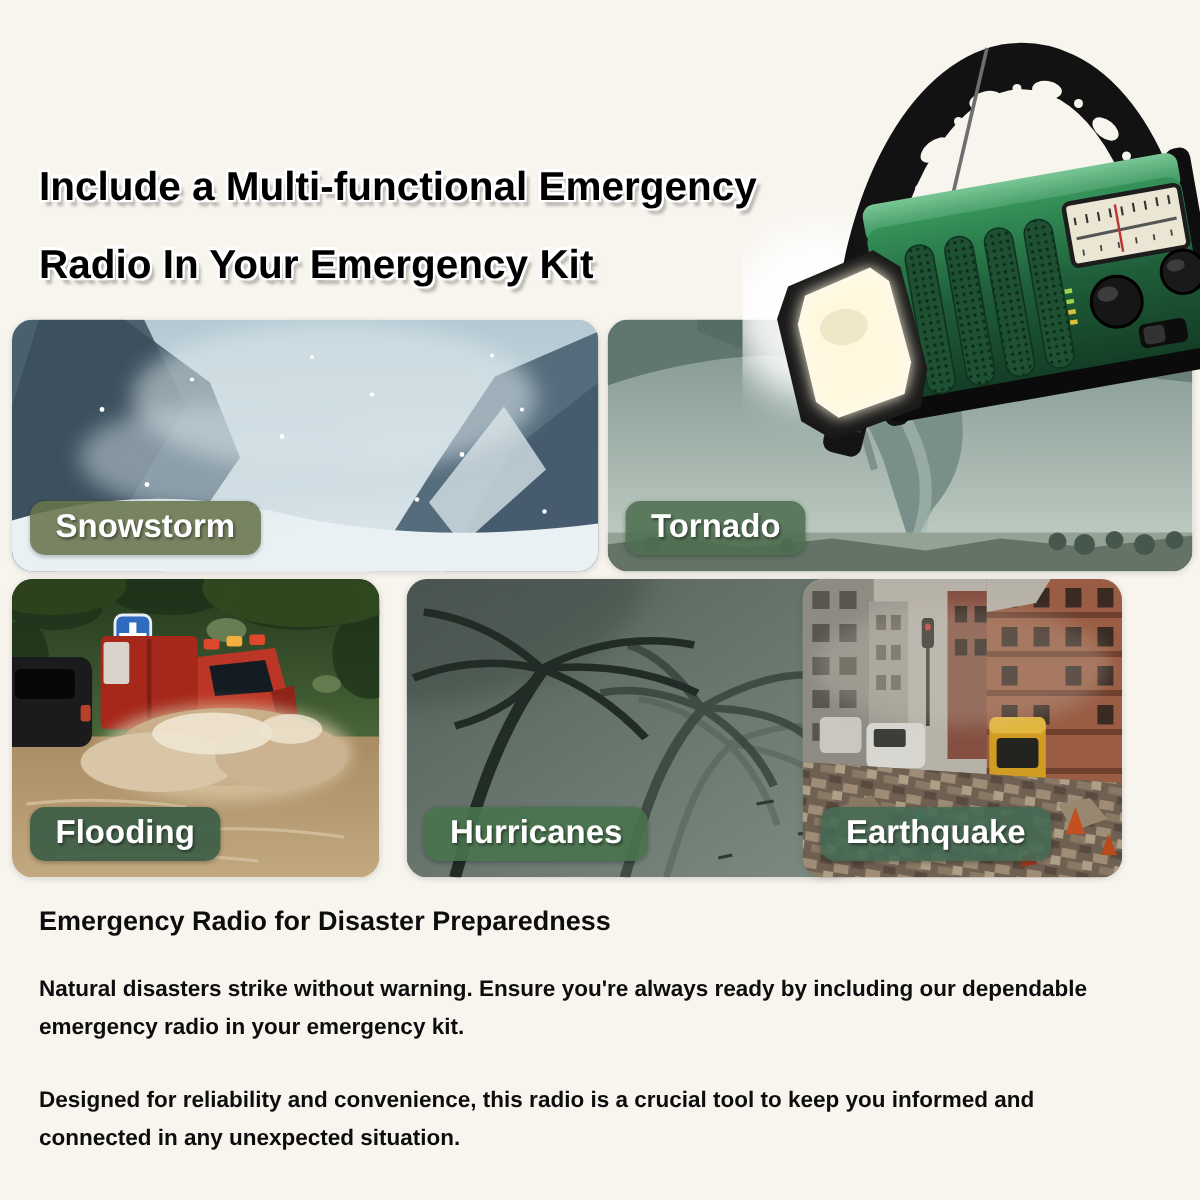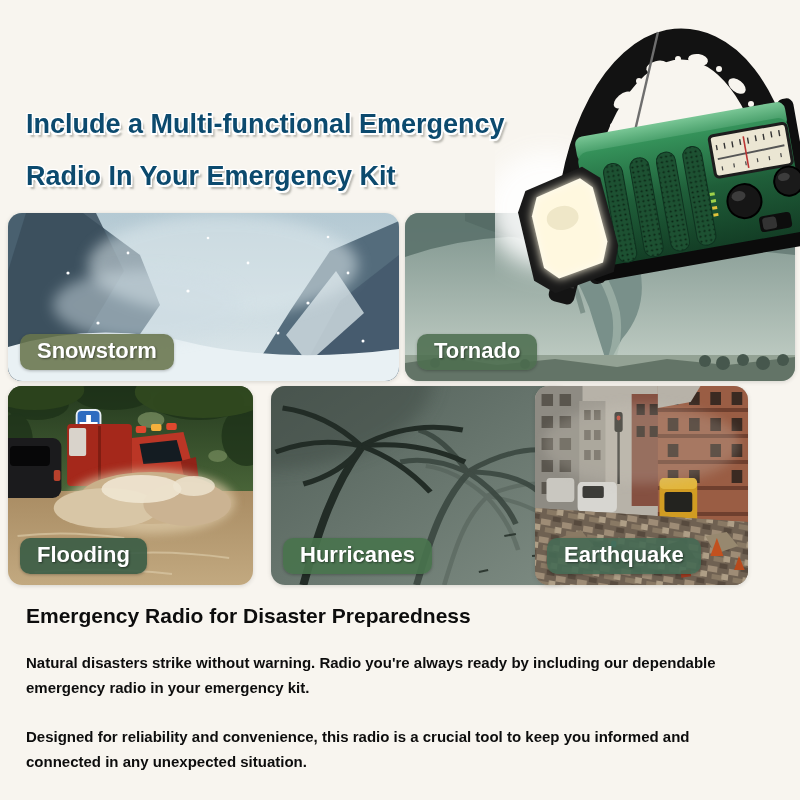--- a/index.html
+++ b/index.html
@@ -15,21 +15,21 @@
     font-size:44px; font-weight:bold; letter-spacing:.5px;
     color:#17824f;
     text-shadow:
       -2px -2px 0 #fff, 2px -2px 0 #fff, -2px 2px 0 #fff, 2px 2px 0 #fff,
       0 -2px 0 #fff, 0 2px 0 #fff, -2px 0 0 #fff, 2px 0 0 #fff,
       4px 5px 2px rgba(125,125,118,.55);
   }
   .subtitle {
     position:absolute; left:26px; top:98px; width:500px;
     font-size:27px; font-weight:bold; line-height:52px;
-    color:#0c4a6e;
+    color:#000000;
     text-shadow:
       -1.5px -1.5px 0 #fff, 1.5px -1.5px 0 #fff, -1.5px 1.5px 0 #fff, 1.5px 1.5px 0 #fff,
       3px 4px 2px rgba(125,125,118,.5);
   }
   
   .radio-wrap { position:absolute; left:495px; top:0; width:305px; height:340px; z-index:6; }
   
   .card {
     position:absolute; border-radius:14px; overflow:hidden;
     box-shadow:0 1px 4px rgba(60,60,55,.18); z-index:2;
@@ -47,21 +47,21 @@
     text-shadow:1px 1px 2px rgba(0,0,0,.45);
     box-shadow:0 1px 3px rgba(0,0,0,.25);
   }
   .badge-olive     { background:rgba(104,116,76,.88); }
   .badge-green     { background:rgba(77,110,80,.88);  }
   .badge-forest    { background:rgba(56,92,69,.9);    }
   .badge-leaf      { background:rgba(72,115,77,.9);   }
   .badge-sage      { background:rgba(70,106,84,.9);   }
   
   .copy { position:absolute; left:26px; top:604px; width:748px; color:#0d0d0d; }
-  .copy h3 { font-size:21px; font-weight:bold; margin-bottom:22px; }
+  .copy h3 { font-size:18px; font-weight:bold; margin-bottom:22px; }
   .copy p  { width:740px; font-size:15px; font-weight:bold; line-height:25px; margin-bottom:24px; }
   .copy p:last-child { margin-bottom:0; }
 </style>
 </head>
 <body>
 
 <div class="page">
 
   <h2 class="subtitle">Include a Multi-functional Emergency Radio In Your Emergency Kit</h2>
 
@@ -460,18 +460,18 @@
         <rect x="178" y="184" width="12" height="7" fill="#a03a20" transform="rotate(-8 184 187)"></rect>
         <circle cx="96" cy="158" r="3.4" fill="#2a9aa8"></circle>
       </g>
       <ellipse cx="130" cy="58" rx="120" ry="40" fill="#cfc9bd" opacity=".25" filter="url(#eq-b)"></ellipse>
     </svg>
     <figcaption class="badge badge-sage">Earthquake</figcaption>
   </figure>
 
   <section class="copy">
     <h3>Emergency Radio for Disaster Preparedness</h3>
-    <p>Natural disasters strike without warning. Radio you're always ready by including our dependable emergency radio in your emergency kit.</p>
+    <p>Natural disasters strike without warning. Ensure you're always ready by including our dependable emergency radio in your emergency kit.</p>
     <p>Designed for reliability and convenience, this radio is a crucial tool to keep you informed and connected in any unexpected situation.</p>
     <p>Don't wait until it's too late; prepare today with our must-have emergency radio.</p>
   </section>
 
 </div>
 
 </body></html>

